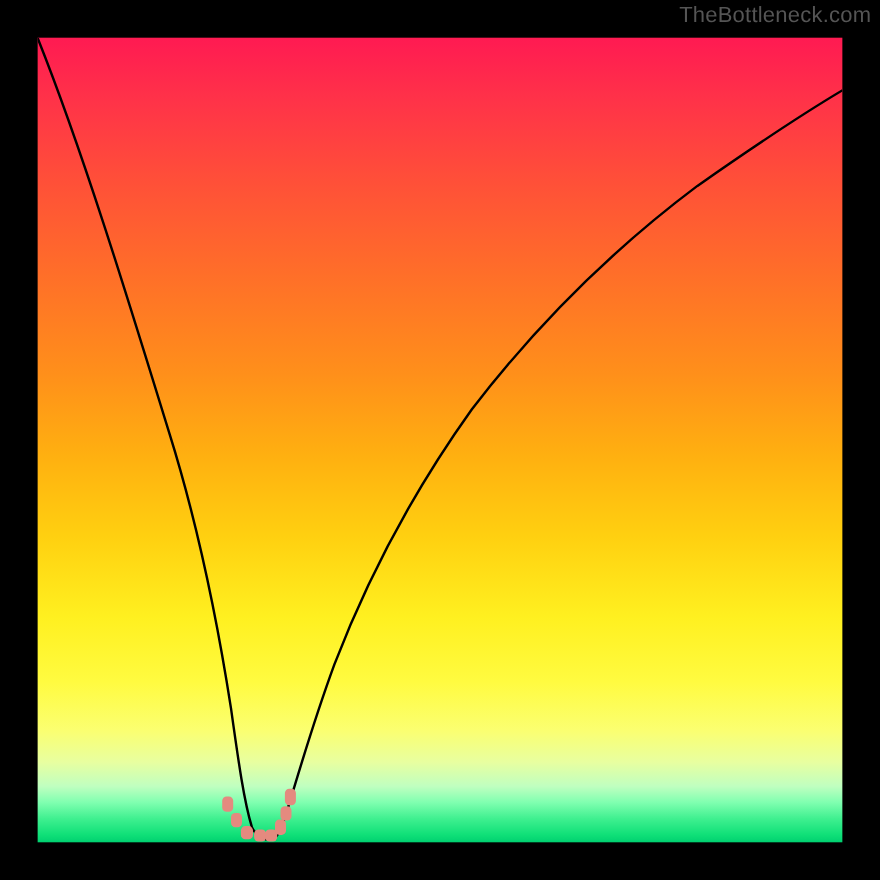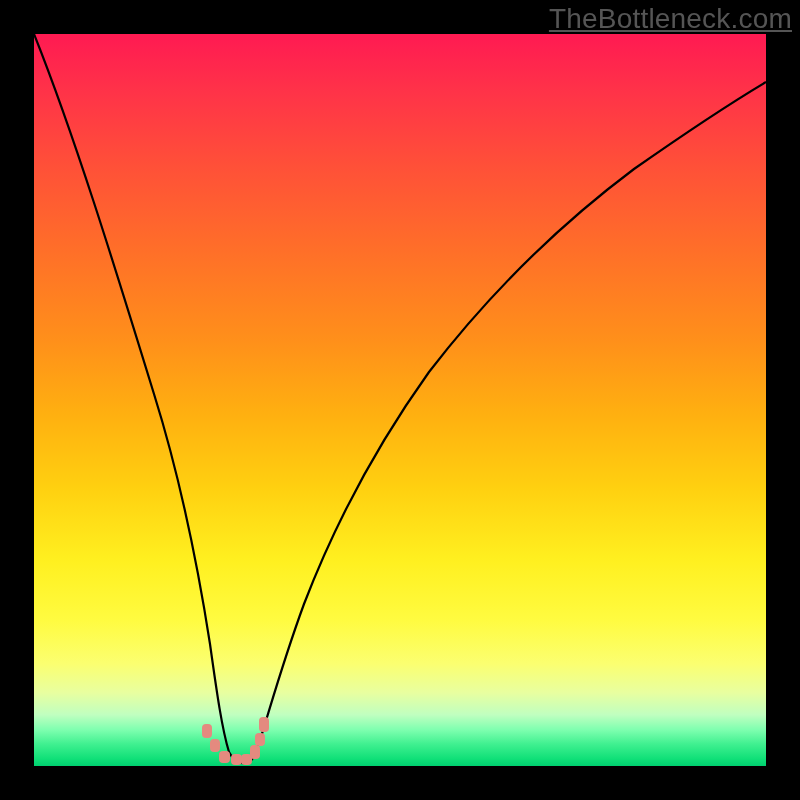--- a/index.html
+++ b/index.html
@@ -54,24 +54,23 @@
   .curve-svg {
     position: absolute;
     left: 0;
     top: 0;
   }
   .watermark {
     position: absolute;
     top: 3px;
     right: 8px;
     font-family: Arial, Helvetica, sans-serif;
-    font-size: 28px;
+    font-size: 20px;
     color: #555555;
     letter-spacing: 0.2px;
-    text-decoration: underline;
   }
 </style>
 </head>
 <body>
 
 <div class="frame">
   <div class="plot-area">
     <div class="gradient"></div>
     <svg class="curve-svg" width="732" height="732" viewBox="0 0 732 732">
       <path d="M 0 0

